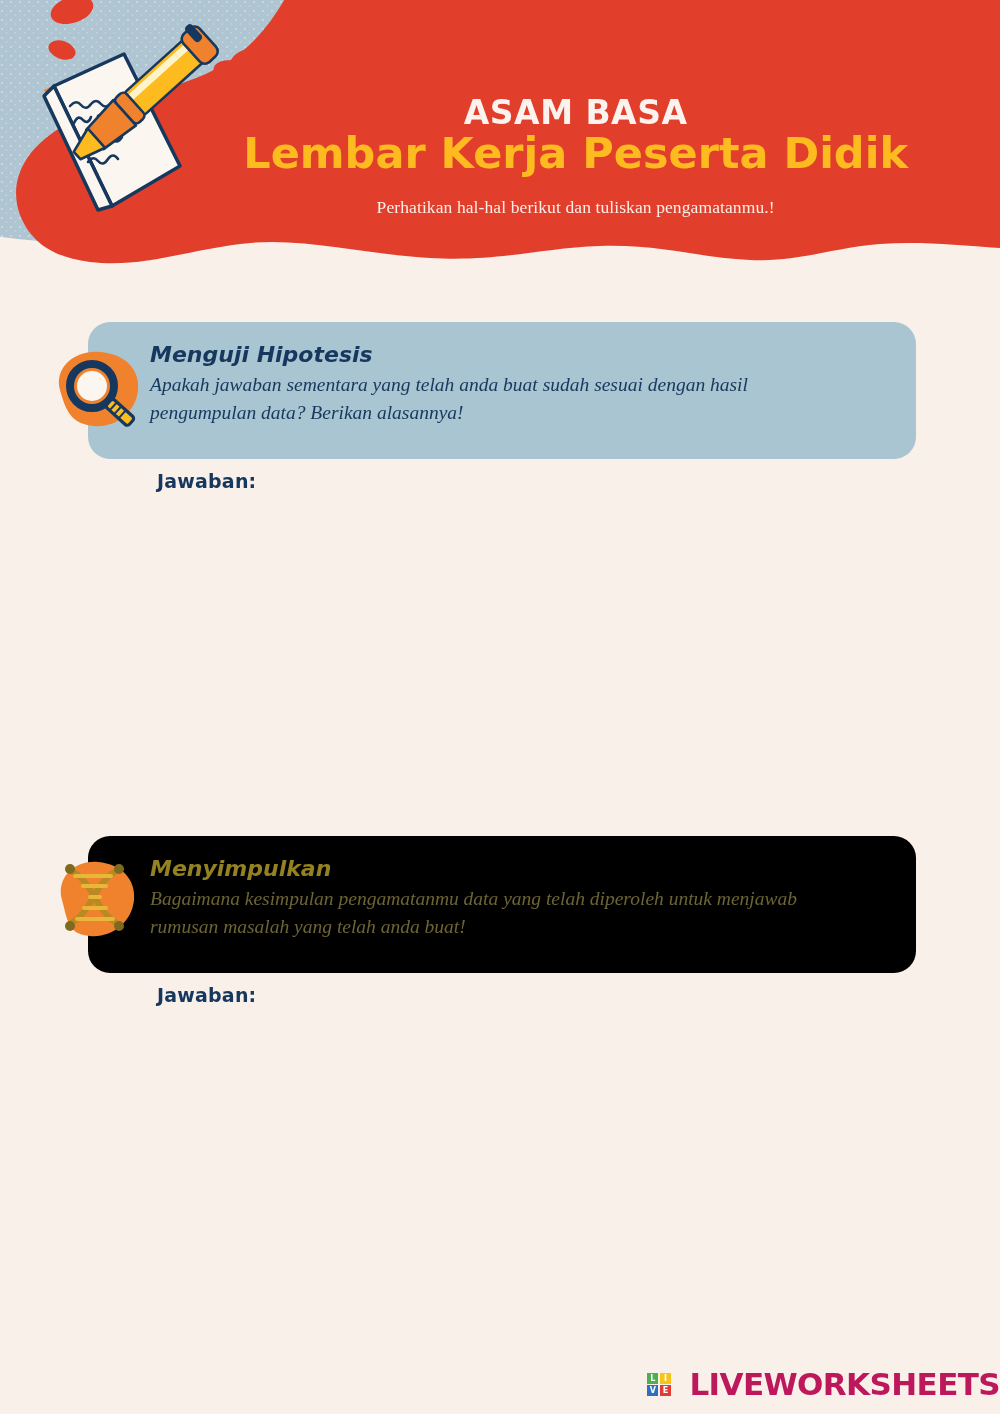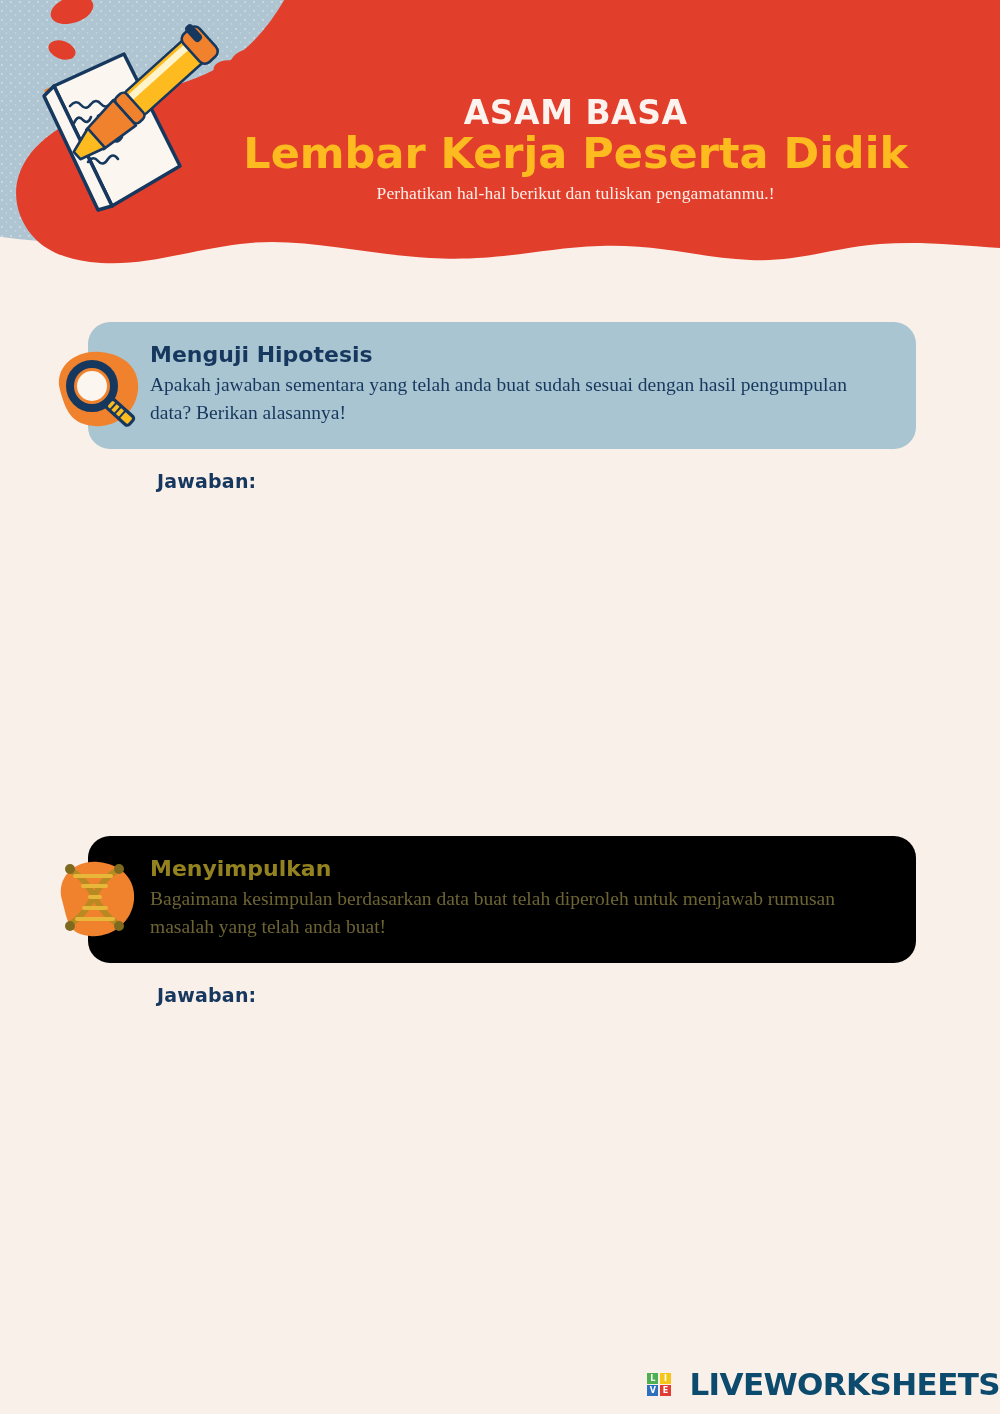--- a/index.html
+++ b/index.html
@@ -36,31 +36,32 @@
     font-size:43px;
     color:#FDBB1F;
     line-height:1.12;
     margin-top:0;
     white-space:nowrap;
   }
   .subtitle {
     font-family:"Liberation Serif", serif;
     font-size:17.5px;
     color:#FCEFE8;
-    margin-top:6px;
+    margin-top:20px;
     letter-spacing:.1px;
   }
 
   
   .section { position:absolute; left:0; width:1000px; }
   .card {
     position:absolute;
     left:88px; width:828px;
     border-radius:22px;
-    padding:20px 28px 22px 62px;
+    padding:20px 28px 32px 62px;
+    font-style:italic;
   }
   .card.blue  { background:#A9C5D1; }
   .card.olive { background:#000000; }
 
   .card-title {
     font-family:"DejaVu Sans", sans-serif;
     font-weight:bold;
     font-size:22px;
     line-height:1.15;
     margin-bottom:4px;
@@ -115,21 +116,21 @@
     font-weight:bold;
     font-size:8px;
     line-height:11px;
     text-align:center;
   }
   .lw-word {
     font-family:"DejaVu Sans", sans-serif;
     font-weight:bold;
     font-size:31px;
     letter-spacing:-0.6px;
-    color:#0c4a6e;
+    color:#be185d;
     line-height:1;
   }
 </style>
 </head>
 <body>
 
 <div class="header">
   <svg class="header-svg" width="1000" height="300" viewBox="0 0 1000 300">
     <defs>
       <clipPath id="hclip">
@@ -224,21 +225,21 @@
   </div>
 
   <div class="answer-label" style="top:148px;">Jawaban:</div>
   <div class="answer-area" style="top:180px; height:300px;"></div>
 </div>
 
 <div class="section" style="top:836px;">
 
   <div class="card olive" style="top:0;">
     <div class="card-title">Menyimpulkan</div>
-    <div class="card-body">Bagaimana kesimpulan berdasarkan data buat telah diperoleh untuk menjawab rumusan masalah yang telah anda buat!</div>
+    <div class="card-body">Bagaimana kesimpulan pengamatanmu data yang telah diperoleh untuk menjawab rumusan masalah yang telah anda buat!</div>
   </div>
 
   <div class="badge" style="top:16px;">
     <svg width="100" height="96" viewBox="0 0 100 96">
       <path d="M14,48 C8,26 26,8 50,10 C74,12 88,28 86,48 C84,70 64,86 42,84 C20,82 20,70 14,48 Z" fill="#F0822E"></path>
       <g stroke="#B98A22" stroke-width="6" fill="none" stroke-linecap="round">
         <path d="M22,18 C46,30 46,58 70,72"></path>
         <path d="M70,18 C46,30 46,58 22,72"></path>
       </g>
       <g stroke="#E8B73A" stroke-width="4" stroke-linecap="round">

